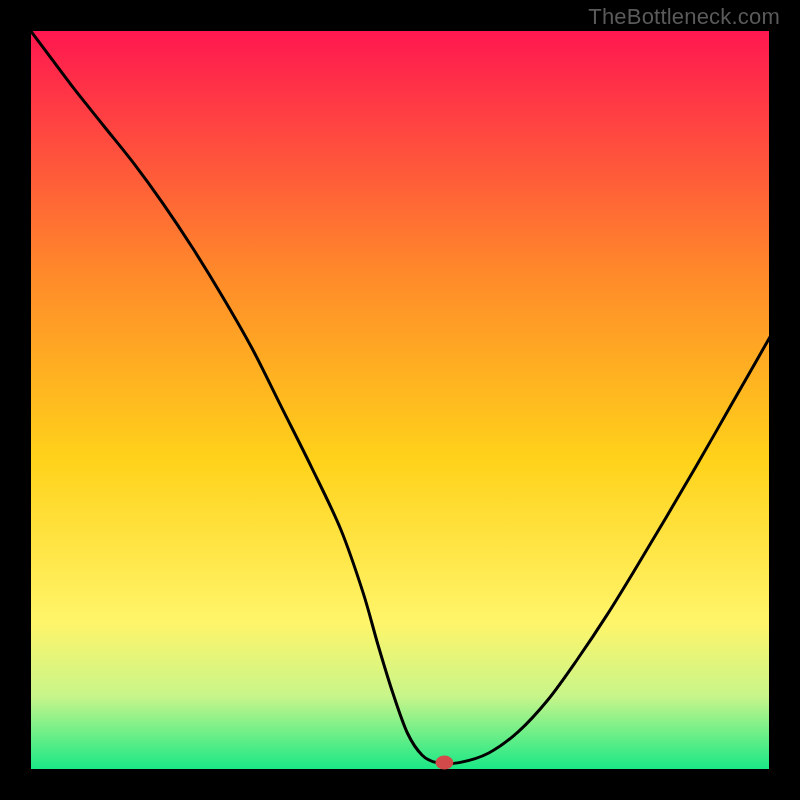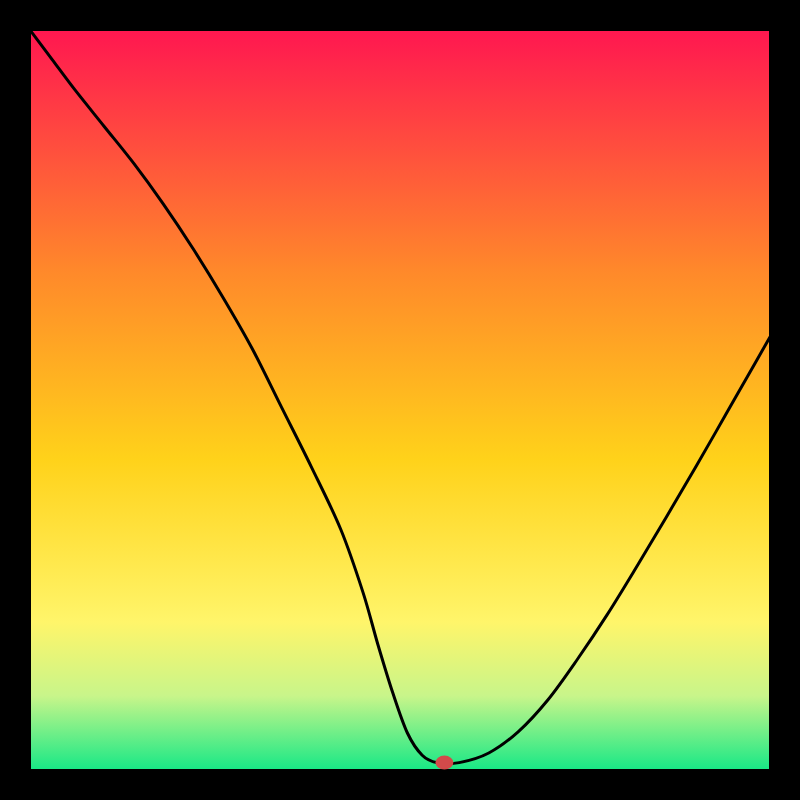--- a/index.html
+++ b/index.html
@@ -31,20 +31,21 @@
   svg {
     position: absolute;
     left: 0;
     top: 0;
   }
 </style>
 </head>
 <body>
 <div class="frame">
 
+  <div class="watermark">TheBottleneck.com</div>
 
   <svg id="chart-svg" width="800" height="800" viewBox="0 0 800 800">
     <defs>
       <linearGradient id="bg-grad" x1="0" y1="0" x2="0" y2="1">
         <stop id="g0" offset="0%" stop-color="#ff1750"></stop>
         <stop id="g1" offset="33%" stop-color="#ff8a2a"></stop>
         <stop id="g2" offset="57.99999999999999%" stop-color="#ffd21a"></stop>
         <stop id="g3" offset="80%" stop-color="#fff56a"></stop>
         <stop id="g4" offset="90%" stop-color="#c8f58a"></stop>
         <stop id="g5" offset="100%" stop-color="#17e886"></stop>

